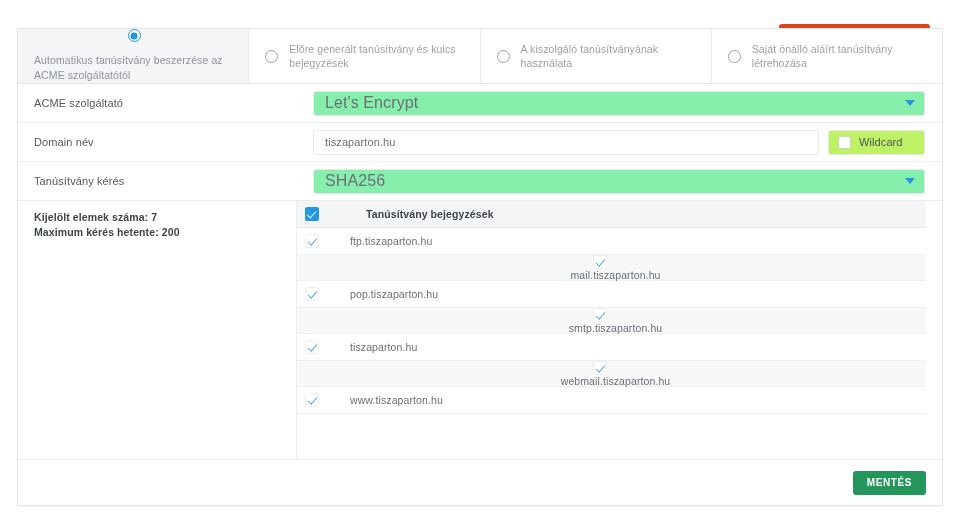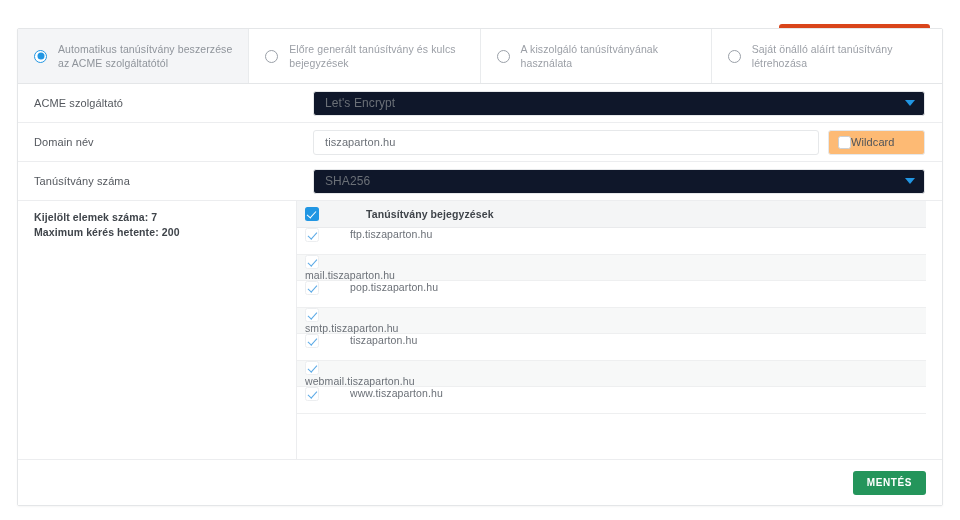--- a/index.html
+++ b/index.html
@@ -95,21 +95,21 @@
     display: flex;
     align-items: center;
     gap: 11px;
     padding: 0 14px 0 16px;
     border-right: 1px solid #e9ebed;
     background: #ffffff;
     cursor: pointer;
     min-width: 0;
   }
   .tab:last-child { border-right: none; }
-  .tab.active { background: #f4f5f7; }
+  .tab.active { background: #f4f5f7; flex-direction: column; }
   .tab-radio {
     width: 13px; height: 13px;
     border-radius: 50%;
     border: 1.4px solid #9aa0a8;
     background: #ffffff;
     flex: none;
     position: relative;
   }
   .tab.active .tab-radio {
     border-color: #2196e3;
@@ -160,25 +160,25 @@
     gap: 9px;
     padding-right: 1px;
   }
 
   .select {
     position: relative;
     flex: 1 1 auto;
     height: 25px;
     border: 1px solid #e6e8ea;
     border-radius: 3px;
-    background: #0f172a;
+    background: #86efac;
     display: flex;
     align-items: center;
     padding: 0 26px 0 11px;
-    font-size: 12px;
+    font-size: 16px;
     color: #6b7077;
     cursor: pointer;
     letter-spacing: 0.1px;
   }
   .select .caret {
     position: absolute;
     right: 9px; top: 50%;
     transform: translateY(-50%);
     width: 0; height: 0;
     border-left: 5.5px solid transparent;
@@ -198,23 +198,24 @@
     font-family: "Liberation Sans", sans-serif;
     letter-spacing: 0.1px;
     outline: none;
   }
   .wildcard-box {
     flex: none;
     width: 97px;
     height: 25px;
     border: 1px solid #e6e8ea;
     border-radius: 3px;
-    background: #fdba74;
-    display: flex;
-    align-items: center;
+    background: #bef264;
+    display: flex;
+    align-items: center;
+    gap: 8px;
     padding: 0 9px;
     cursor: pointer;
   }
   .wildcard-check {
     width: 13px; height: 13px;
     border: 1.3px solid #ccd0d5;
     border-radius: 2.5px;
     background: #ffffff;
     flex: none;
   }
@@ -294,21 +295,21 @@
     transform: rotate(42deg);
   }
   .head-title {
     font-size: 10.5px;
     font-weight: bold;
     color: #3f444a;
     letter-spacing: 0.1px;
   }
   .list-row {
     display: flex;
-    align-items: flex-start;
+    align-items: center;
     height: 26.5px;
     padding-left: 8px;
     border-bottom: 1px solid #eeeff0;
     background: #ffffff;
   }
   .list-row.alt { background: #f7f8f8; flex-direction: column; }
   .list-row .name {
     font-size: 10.5px;
     color: #6b7077;
     letter-spacing: 0.1px;
@@ -390,21 +391,21 @@
           <input class="textinput" type="text" value="tiszaparton.hu" style="">
           <div class="wildcard-box">
             <span class="wildcard-check"></span>
             <span class="wildcard-label">Wildcard</span>
           </div>
         </div>
       </div>
 
 
       <div class="row">
-        <div class="row-label">Tanúsítvány száma</div>
+        <div class="row-label">Tanúsítvány kérés</div>
         <div class="row-control">
           <div class="select">
             <span>SHA256</span>
             <span class="caret"></span>
           </div>
         </div>
       </div>
 
       <div class="list-section">
         <div class="list-info">

